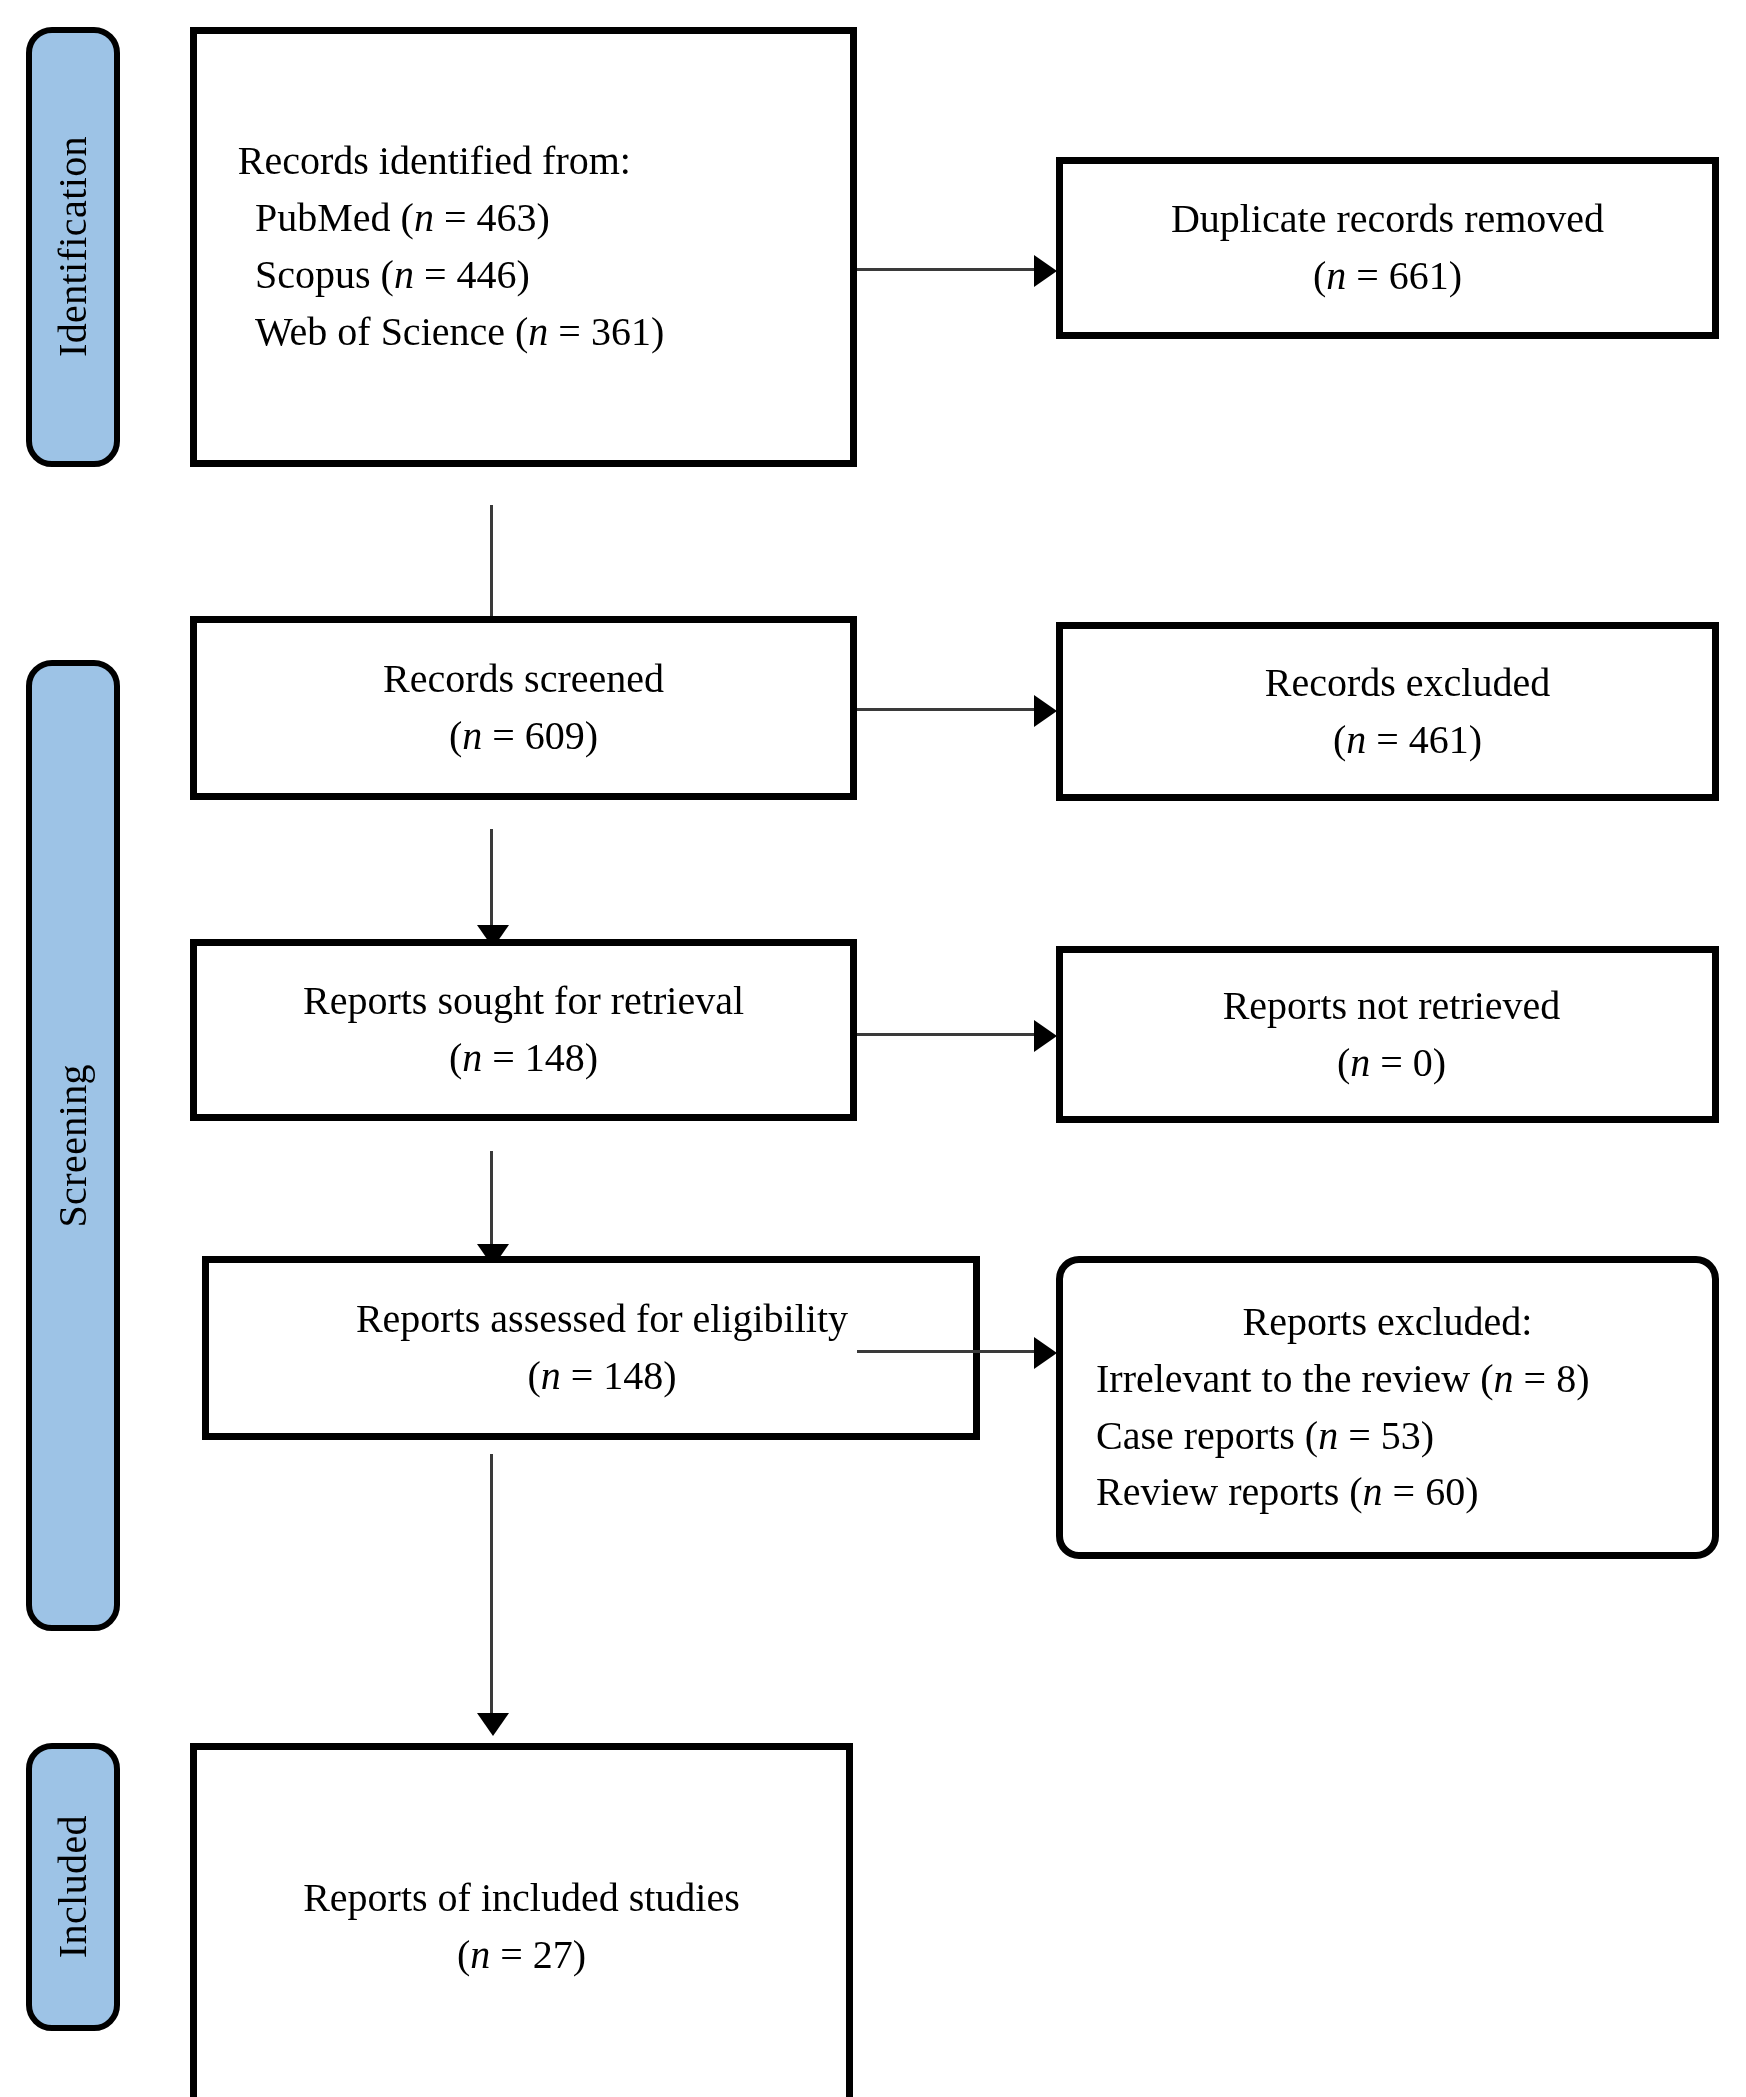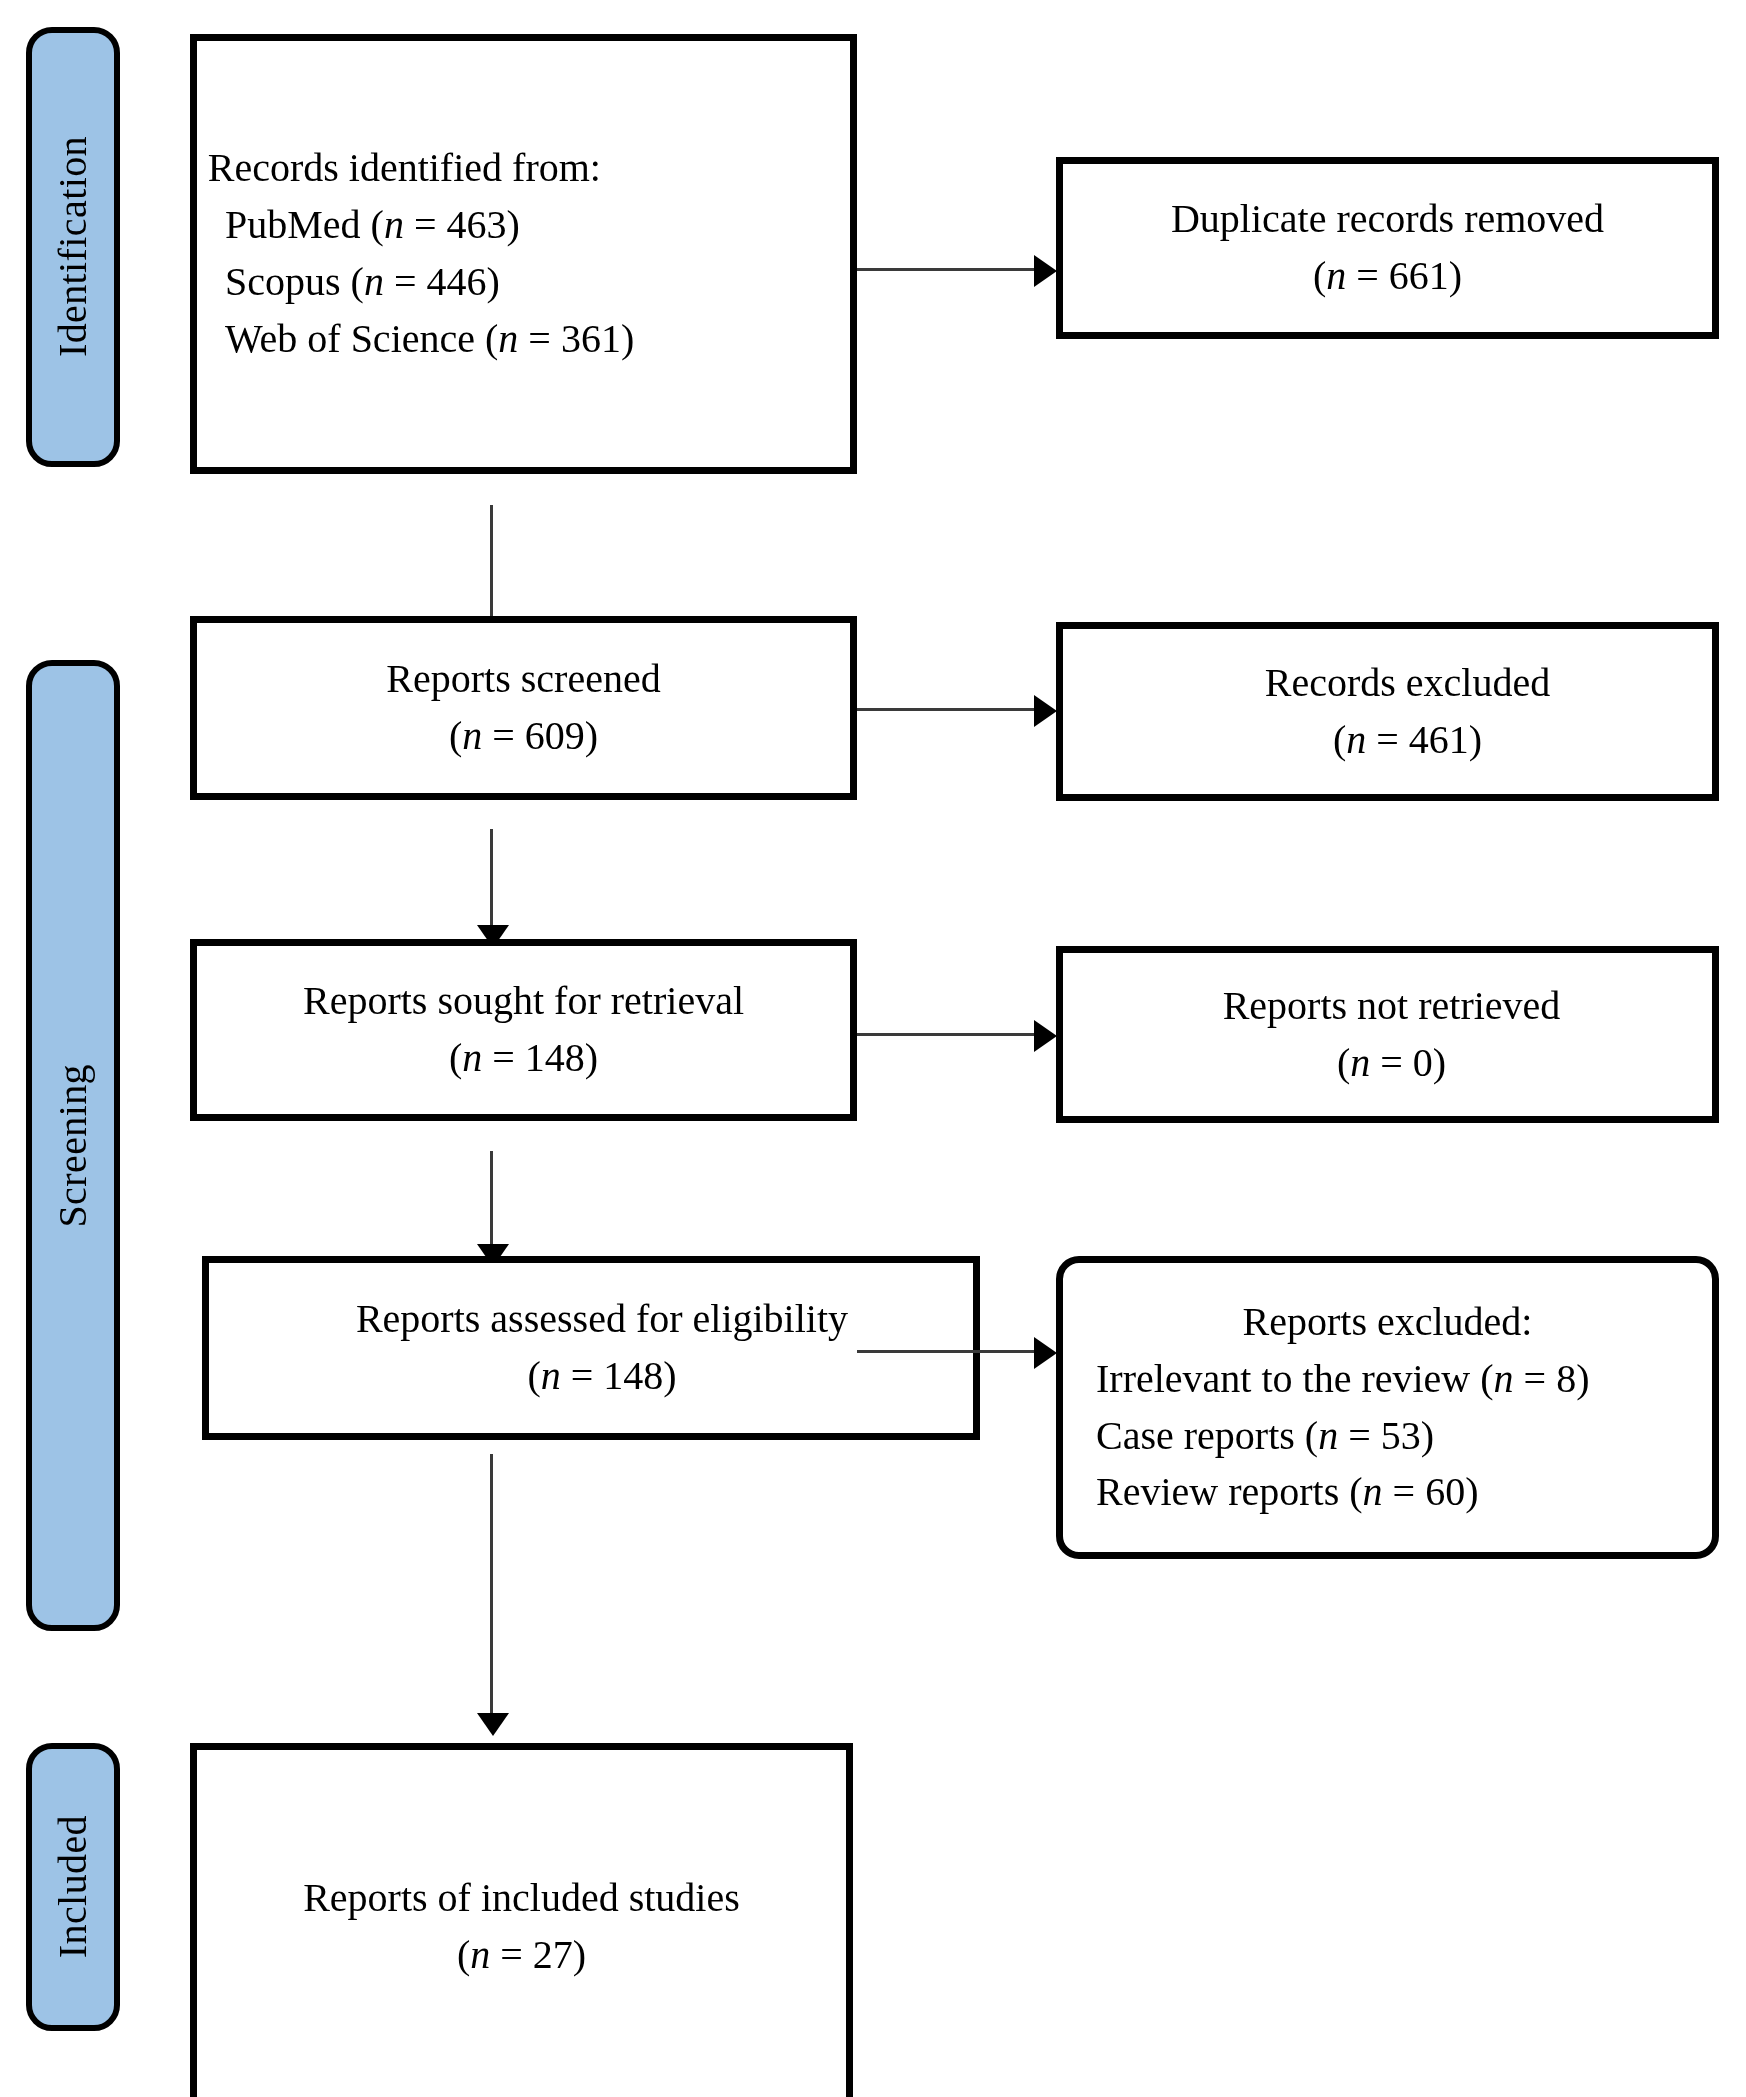--- a/index.html
+++ b/index.html
@@ -60,22 +60,21 @@
   .flow-box.align-left-block {
     align-items: flex-start;
     padding-left: 33px;
   }
   .flow-box.align-left-block .line.centered {
     align-self: center;
     padding-right: 33px;
   }
   .flow-box.indent-block {
     align-items: flex-start;
-    padding-left: 28px;
-    margin-top: 7px;
+    padding-left: 58px;
   }
   .flow-box.indent-block .line.first {
     margin-left: -17.3px;
   }
   em.nvar {
     font-style: italic;
   }
 
   
   .arrow-v {
@@ -138,21 +137,21 @@
   <div class="flow-box" style="left:1056px; top:157px; width:663px; height:182px;">
     <div class="line">Duplicate records removed</div>
     <div class="line">(<em class="nvar">n</em> = 661)</div>
   </div>
 
   <div class="arrow-h" style="left:857px; top:268px; width:177px;"></div>
 
   <div class="arrow-v" style="left:490px; top:505px; height:126px;"></div>
 
   <div class="flow-box" style="left:190px; top:616px; width:667px; height:184px;">
-    <div class="line">Reports screened</div>
+    <div class="line">Records screened</div>
     <div class="line">(<em class="nvar">n</em> = 609)</div>
   </div>
 
   <div class="flow-box" style="left:1056px; top:622px; width:663px; height:179px;padding-left:40px;">
     <div class="line">Records excluded</div>
     <div class="line">(<em class="nvar">n</em> = 461)</div>
   </div>
 
   <div class="arrow-h" style="left:857px; top:708px; width:177px;"></div>
 

